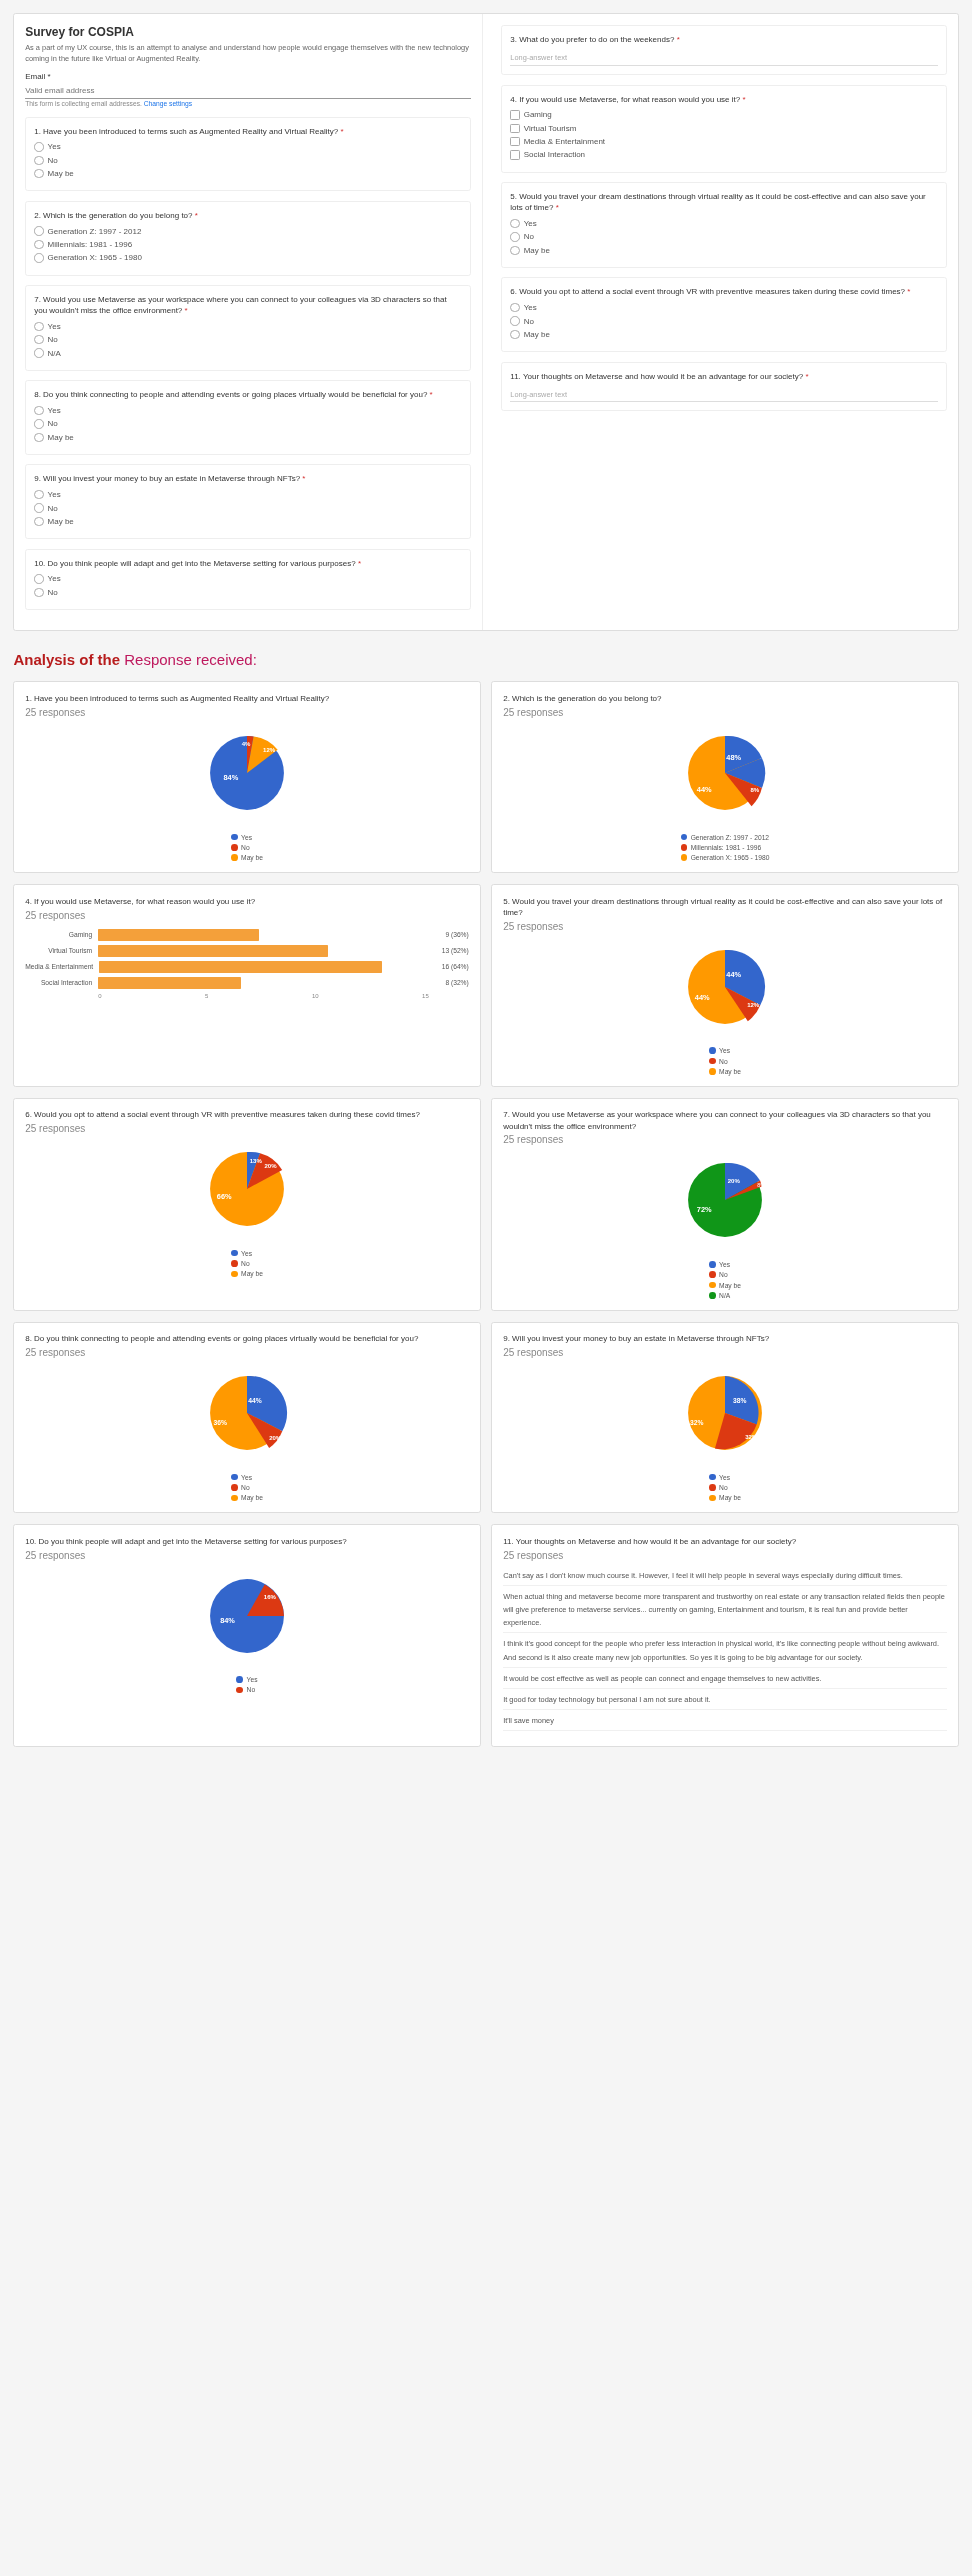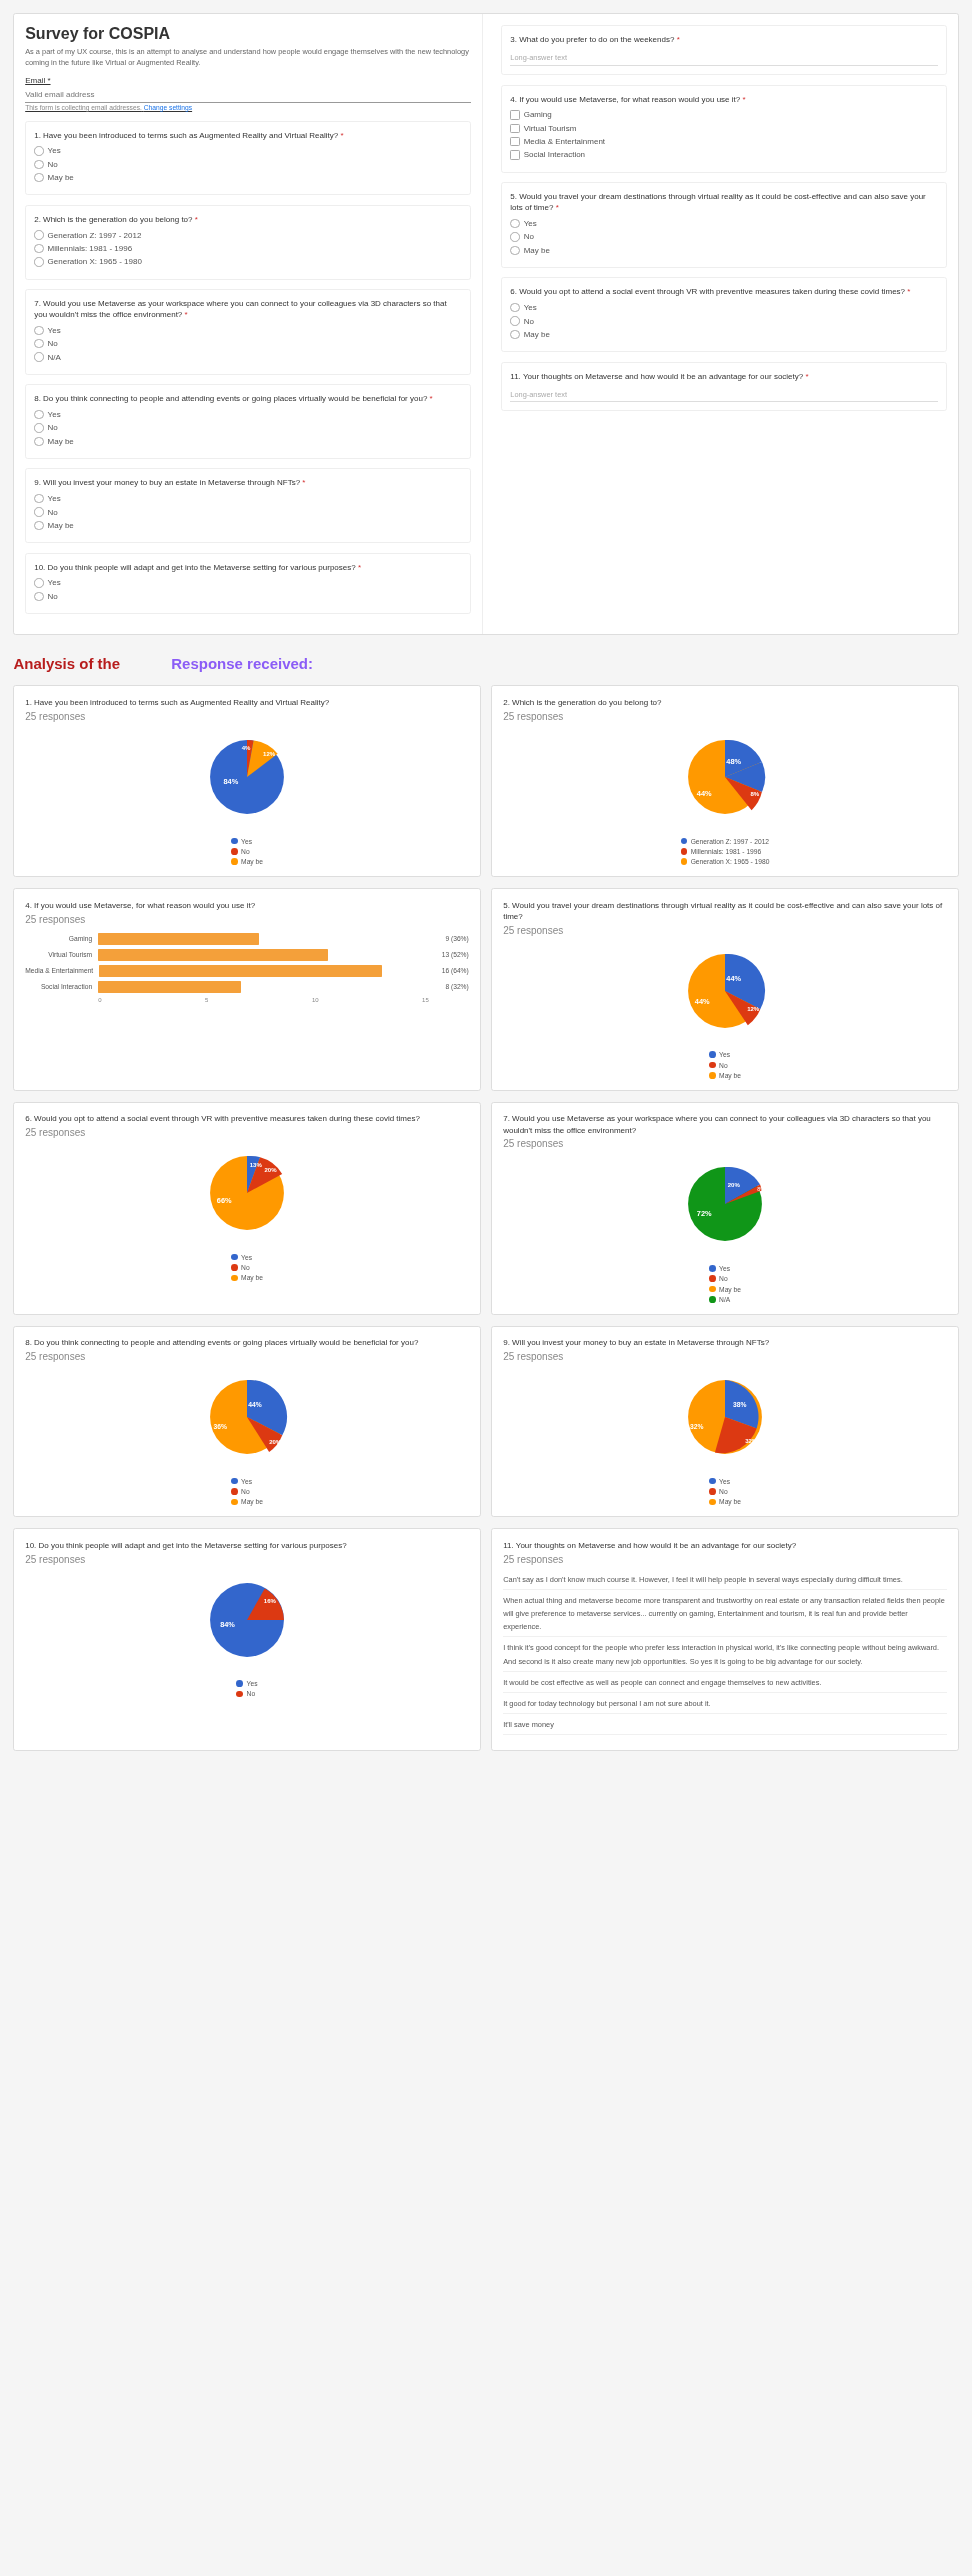--- a/index.html
+++ b/index.html
@@ -6,44 +6,44 @@
     body { font-family: Arial, sans-serif; background: #f5f5f5; color: #333; font-size: 8.7px; }
 
     .page-wrapper { max-width: 972px; margin: 0 auto; padding: 13.4px; background: #f5f5f5; }
 
     
     .survey-container { display: flex; gap: 8px; background: #fff; border: 0.7px solid #ddd; border-radius: 2.7px; padding: 0; margin-bottom: 20px; }
     .survey-left { flex: 1; padding: 10.8px; border-right: 0.7px solid #eee; }
     .survey-right { flex: 1; padding: 10.8px; }
 
     .survey-header { margin-bottom: 8px; }
-    .survey-title { font-size: 16px; font-weight: bold; color: #333; margin-bottom: 4px; }
+    .survey-title { font-size: 12px; font-weight: bold; color: #333; margin-bottom: 4px; }
     .survey-desc { font-size: 7.4px; color: #666; line-height: 1.4; margin-bottom: 6.7px; }
 
-    .form-field { margin-bottom: 9.4px; text-decoration: underline; }
+    .form-field { margin-bottom: 9.4px; }
     .form-label { font-size: 8px; color: #333; margin-bottom: 2.7px; display: block; }
     .form-input { width: 100%; border: none; border-bottom: 0.7px solid #999; padding: 2.7px 0; font-size: 8px; color: #aaa; outline: none; background: transparent; }
     .form-hint { font-size: 6.7px; color: #888; margin-top: 1.3px; }
     .form-hint a { color: #1a73e8; text-decoration: none; }
 
     .question-section { margin-bottom: 9.4px; border: 0.7px solid #eee; border-radius: 2.7px; padding: 8px; }
     .question-title { font-size: 8px; color: #333; margin-bottom: 5.4px; line-height: 1.4; }
     .radio-option { display: flex; align-items: center; gap: 4px; margin-bottom: 4px; }
     .radio-circle { width: 9.4px; height: 9.4px; border-radius: 50%; border: 1.3px solid #aaa; flex-shrink: 0; }
     .radio-label { font-size: 8px; color: #555; }
     .checkbox-option { display: flex; align-items: center; gap: 4px; margin-bottom: 4px; }
     .checkbox-square { width: 9.4px; height: 9.4px; border: 1.3px solid #aaa; flex-shrink: 0; border-radius: 1.3px; }
     .long-answer-placeholder { font-size: 7.4px; color: #aaa; border-bottom: 0.7px solid #ddd; padding: 2.7px 0; }
 
     .required-star { color: #d32f2f; font-size: 8px; }
 
     
     .analysis-title { font-size: 15px; margin: 20px 0 13.4px 0; color: #333; }
     .analysis-title .bold-part { font-weight: bold; color: #b71c1c; }
-    .analysis-title .normal-part { font-weight: bold; color: #8b5cf6; margin-left: 47px; }
+    .analysis-title .normal-part { font-weight: normal; color: #be185d; }
 
     .charts-grid-2 { display: grid; grid-template-columns: 1fr 1fr; gap: 10.8px; margin-bottom: 10.8px; }
     .chart-card { background: #fff; border: 0.7px solid #ddd; border-radius: 2.7px; padding: 10.8px; }
     .chart-title { font-size: 8px; color: #333; margin-bottom: 2.7px; line-height: 1.4; }
     .chart-responses { font-size: 10px; color: #888; margin-bottom: 8px; }
 
     
     .pie-container { display: flex; align-items: center; gap: 13.4px; flex-direction: column; }
     .legend { display: flex; flex-direction: column; gap: 3.4px; }
     .legend-item { display: flex; align-items: center; gap: 3.4px; font-size: 6.7px; color: #555; }

